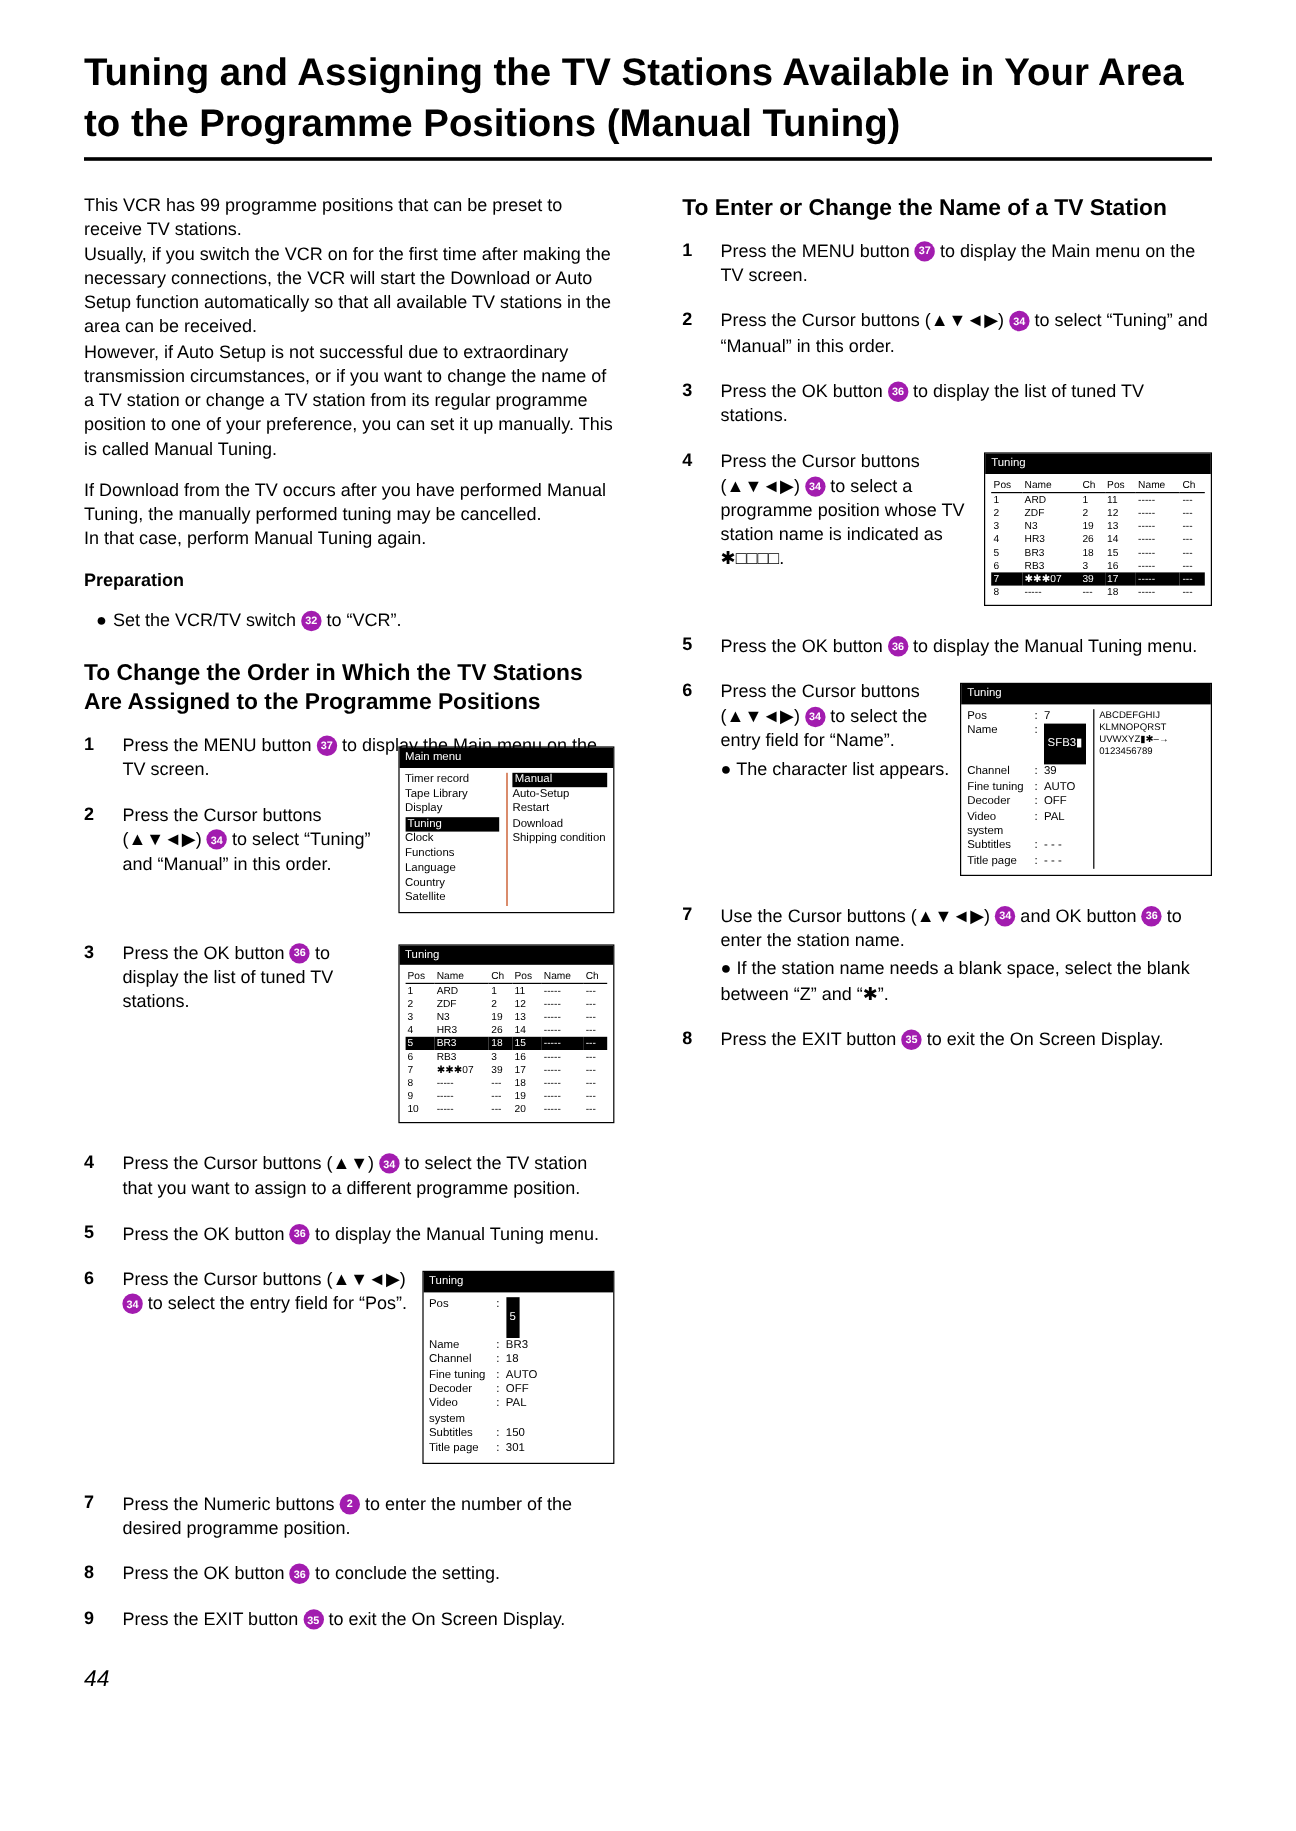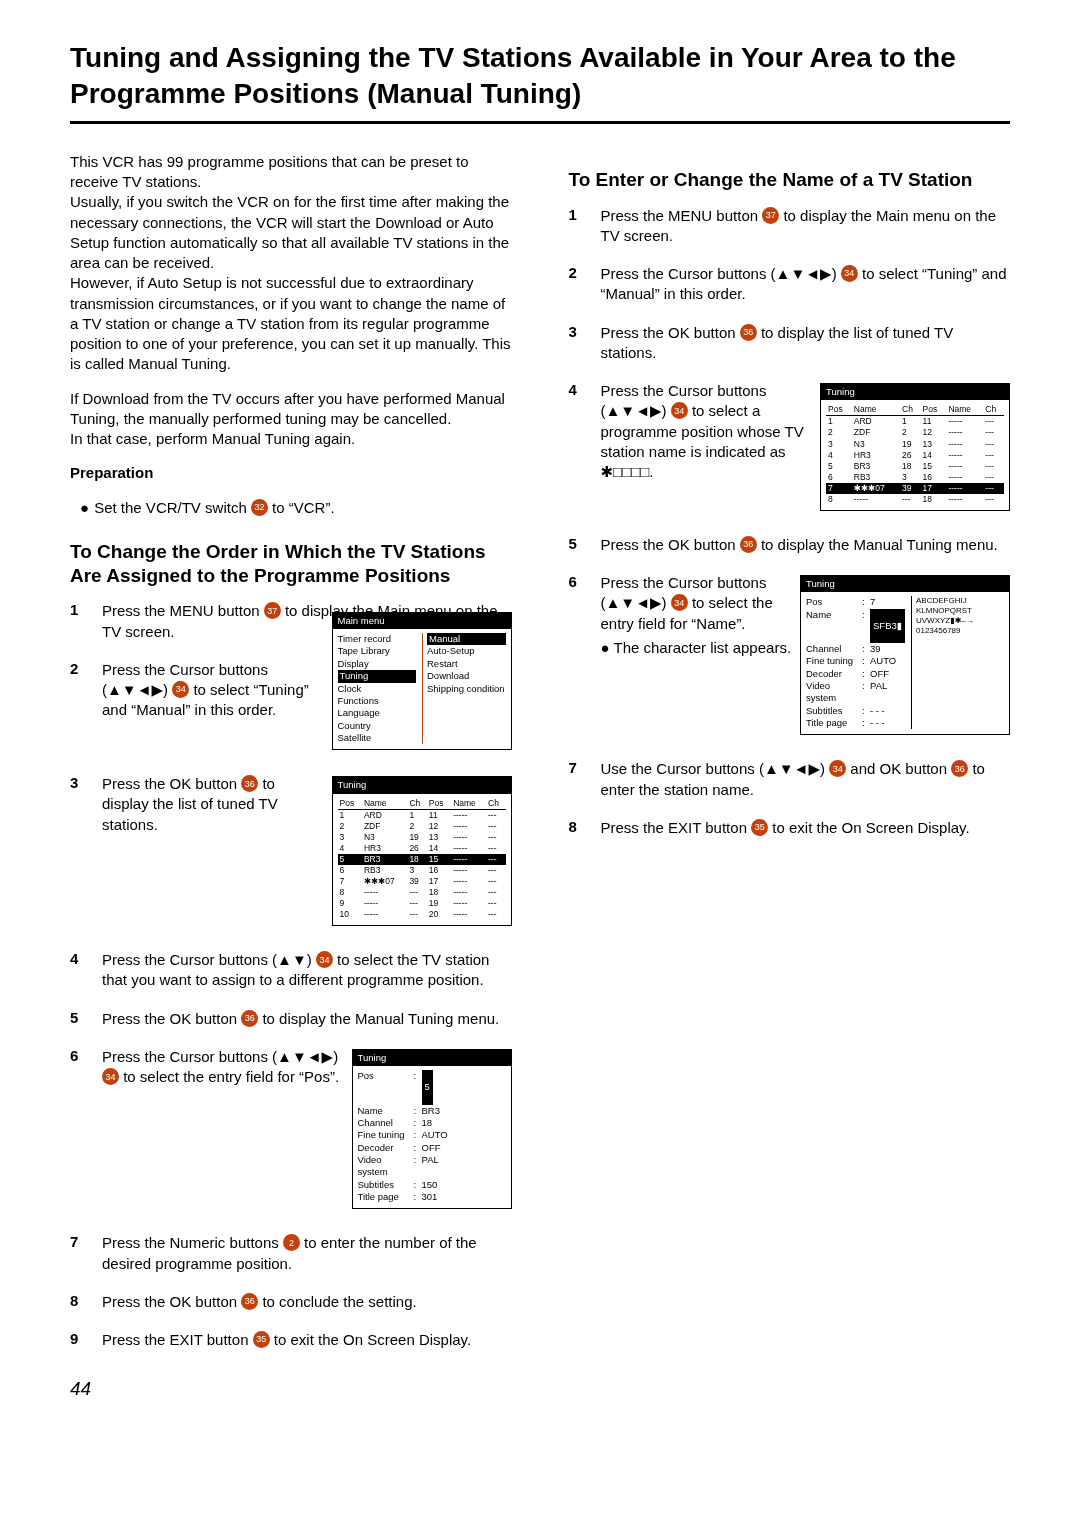--- a/index.html
+++ b/index.html
@@ -6,21 +6,21 @@
   body {
     font-family: Arial, Helvetica, sans-serif;
     background: #fff;
     color: #000;
     width: 1080px;
     margin: 0 auto;
     padding: 40px 70px 30px 70px;
     font-size: 15px;
   }
   .page-title {
-    font-size: 28px;
+    font-size: 32px;
     font-weight: bold;
     line-height: 1.3;
     margin-bottom: 8px;
   }
   hr.title-rule {
     border: none;
     border-top: 3px solid #000;
     margin-bottom: 28px;
   }
   .columns {
@@ -42,24 +42,24 @@
   .steps { position: relative; }
   .step { display: flex; align-items: flex-start; gap: 14px; margin-bottom: 18px; }
   .step .num { font-weight: bold; width: 18px; flex-shrink: 0; }
   .step .body { flex: 1; line-height: 1.35; }
   .step .body .sub { margin-top: 4px; }
   .circled {
     display: inline-flex;
     align-items: center;
     justify-content: center;
     width: 17px; height: 17px;
-    background: #c2410c; color: #fff;
+    background: #a21caf; color: #fff;
     border-radius: 50%;
     font-size: 9px;
-    font-weight: normal;
+    font-weight: bold;
     vertical-align: text-bottom;
   }
   
   .osd {
     border: 1px solid #000;
     font-size: 9.5px;
     line-height: 1.3;
     margin: 2px 0 6px 0;
     width: 180px;
   }
@@ -343,21 +343,21 @@
         <div class="body">
           <span>Press the EXIT button </span><span class="circled">35</span><span> to exit the On Screen Display.</span>
         </div>
       </div>
     </div>
 
     <div class="pgnum">44</div>
   </div>
 
   <div class="col">
-    <h2 class="section-head" style="margin-top:16px">To Enter or Change the Name of a TV Station</h2>
+    <h2 class="section-head" style="margin-top:0">To Enter or Change the Name of a TV Station</h2>
 
     <div class="steps">
       <div class="step">
         <div class="num">1</div>
         <div class="body">
           <span>Press the MENU button </span><span class="circled">37</span><span> to display the Main menu on the TV screen.</span>
         </div>
       </div>
 
       <div class="step">
@@ -529,20 +529,21 @@
           <span>Press the Cursor buttons (▲▼◄▶) </span><span class="circled">34</span><span> to select the entry field for “Name”.</span>
           <div class="sub">● <span>The character list appears.</span></div>
           <div class="clear"></div>
         </div>
       </div>
 
       <div class="step">
         <div class="num">7</div>
         <div class="body">
           <span>Use the Cursor buttons (▲▼◄▶) </span><span class="circled">34</span><span> and OK button </span><span class="circled">36</span><span> to enter the station name.</span>
+          <div class="sub">● <span>If the station name needs a blank space, select the blank between “Z” and “✱”.</span></div>
         </div>
       </div>
 
       <div class="step">
         <div class="num">8</div>
         <div class="body">
           <span>Press the EXIT button </span><span class="circled">35</span><span> to exit the On Screen Display.</span>
         </div>
       </div>
 

